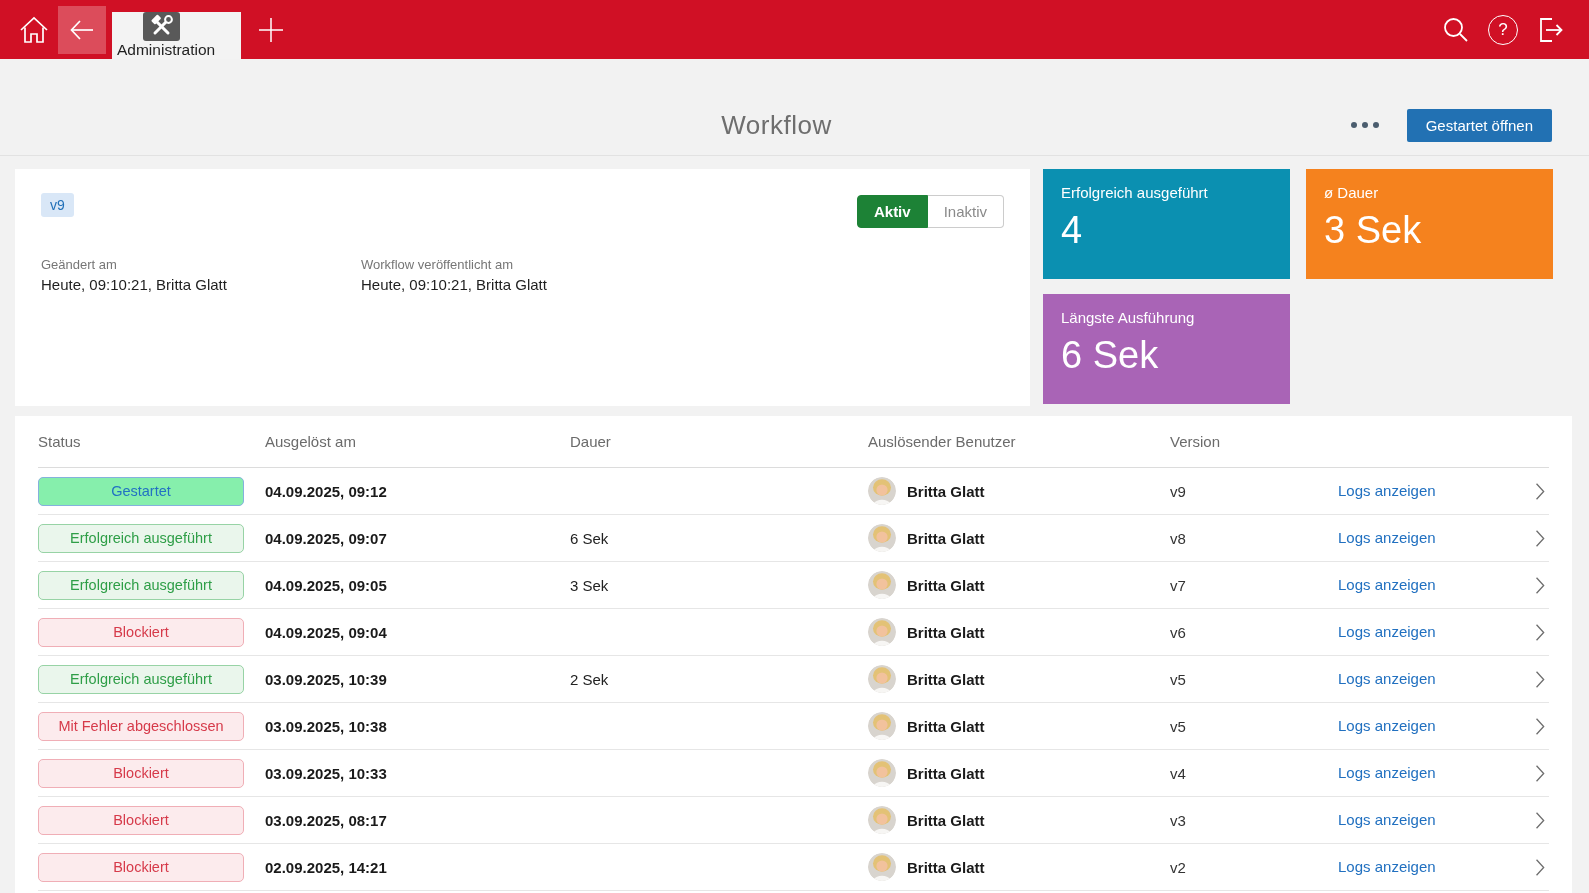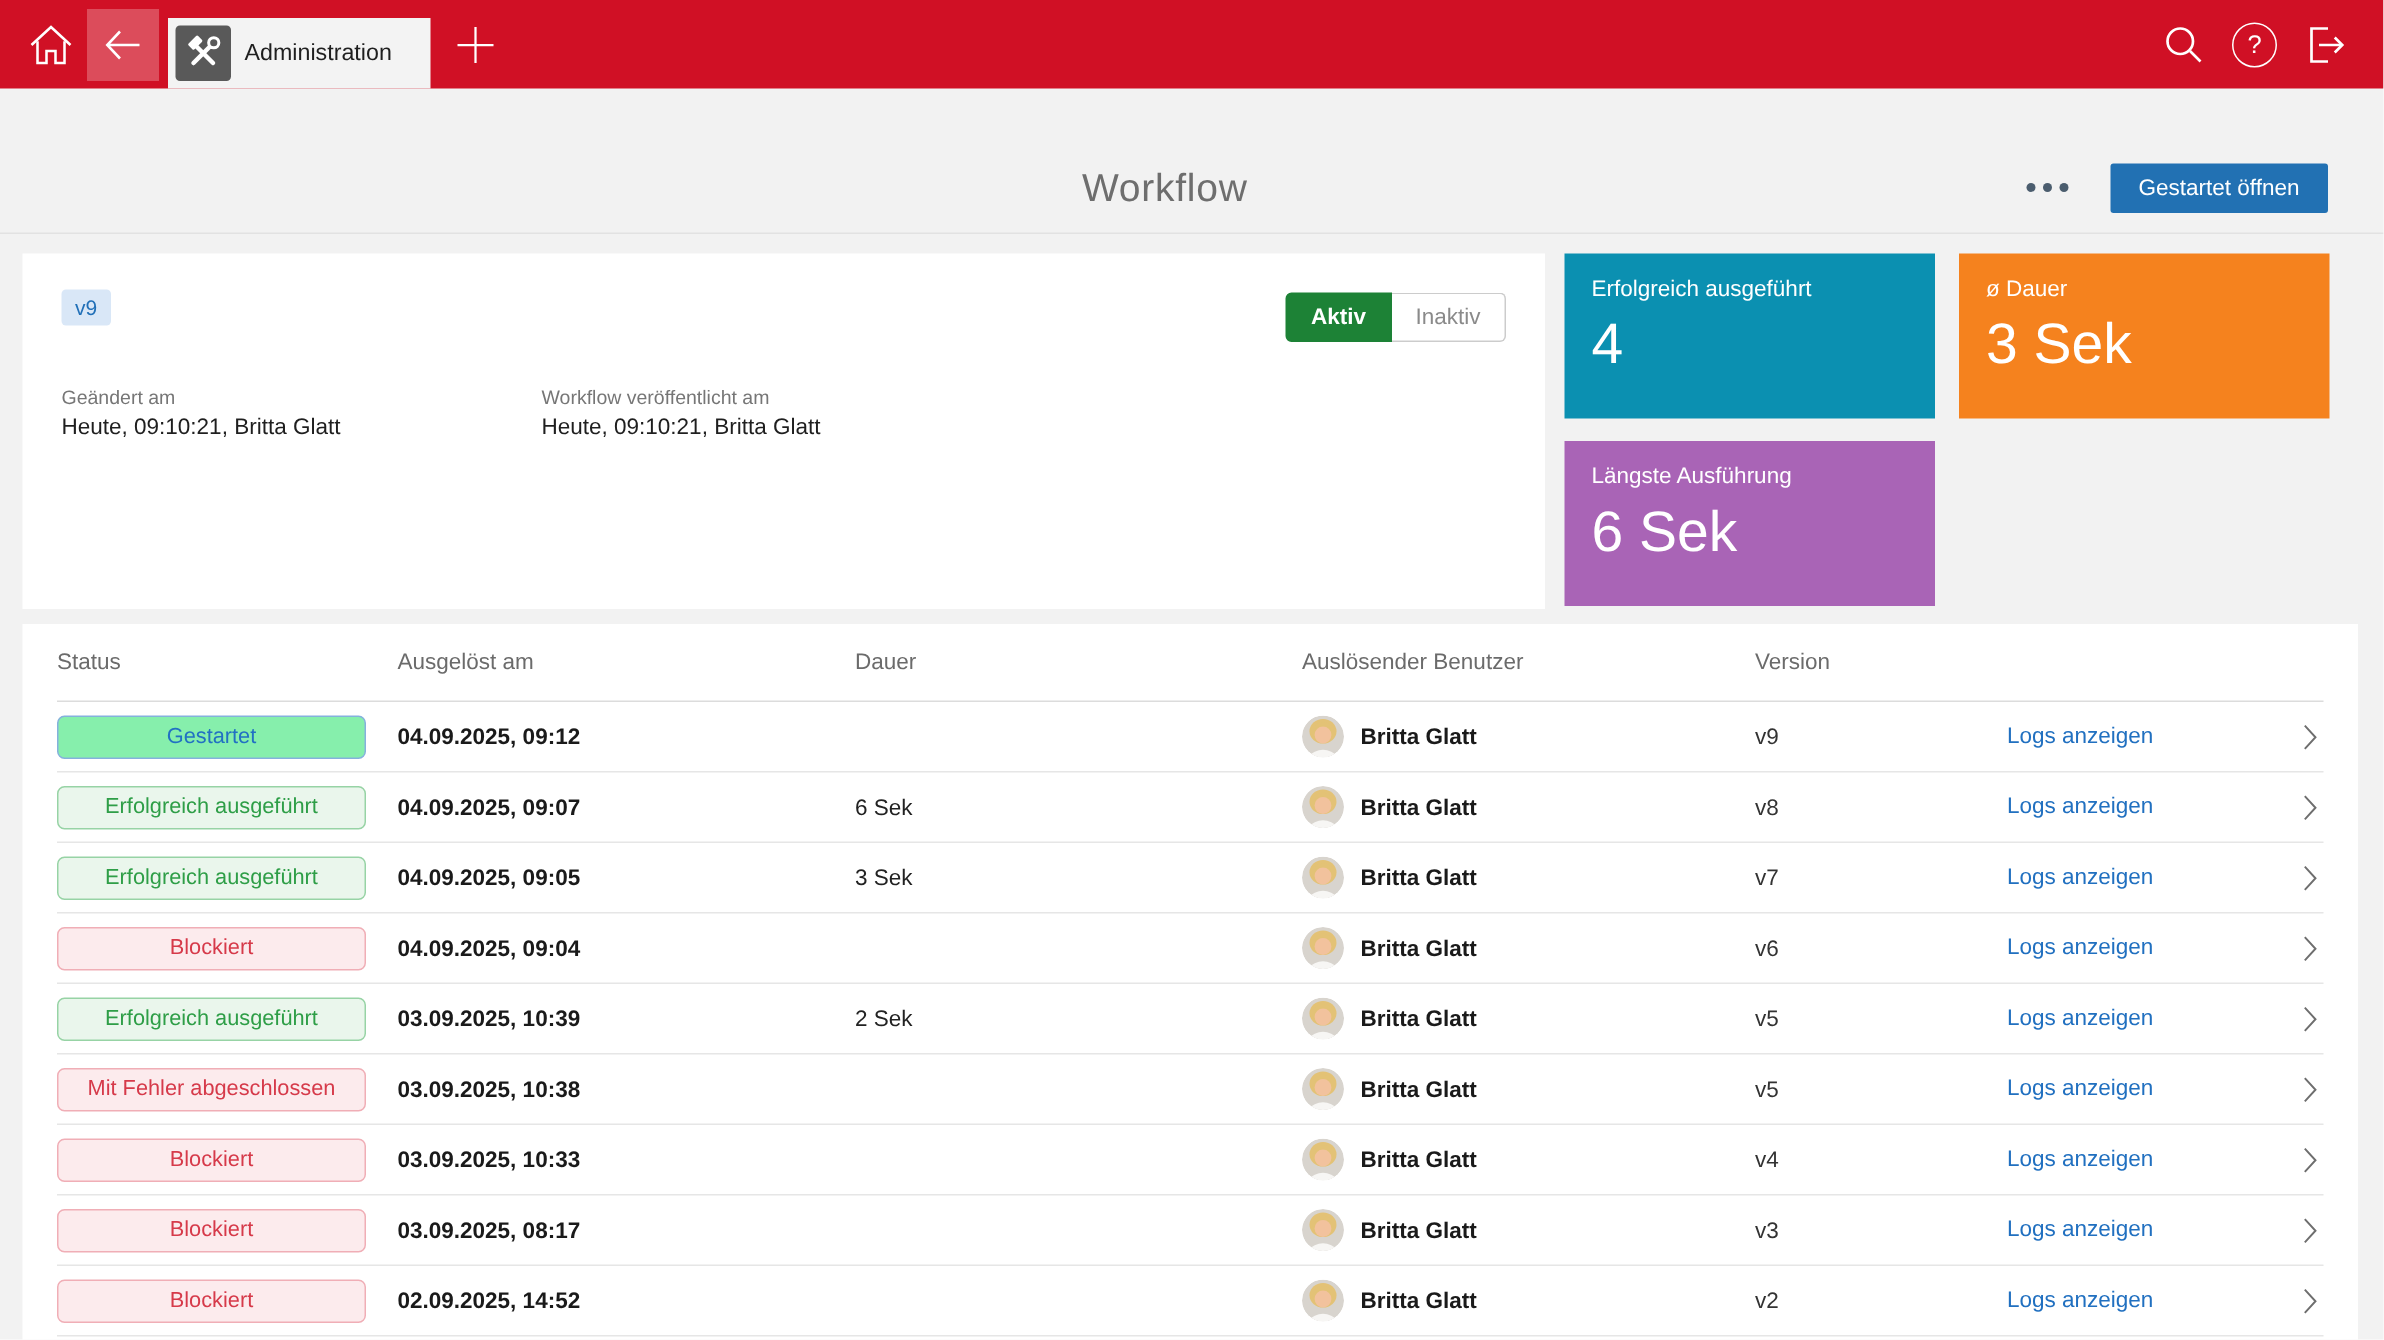--- a/index.html
+++ b/index.html
@@ -11,21 +11,21 @@
   
   .topbar {
     height:59px; background:#d01025; display:flex; align-items:center;
     position:relative;
   }
   .topbar .icon-btn { display:flex; align-items:center; justify-content:center; cursor:pointer; }
   .home-btn { width:44px; height:44px; margin-left:12px; }
   .back-btn { width:48px; height:48px; background:rgba(255,255,255,0.25); margin-left:2px; }
   .tab {
     height:47px; margin-top:12px; align-self:flex-end; margin-left:6px;
-    background:#f3f3f3; display:flex; align-items:center; padding:0 26px 0 5px; cursor:pointer;
+    background:#f3f3f3; display:flex; align-items:center; padding:0 26px 0 5px; cursor:pointer;flex-direction:column;
   }
   .tab-icon {
     width:37px; height:37px; background:#595959; border-radius:3px;
     display:flex; align-items:center; justify-content:center; margin-right:9px;
   }
   .tab-label { font-size:15.5px; color:#1f1f1f; }
   .newtab-btn { width:44px; height:44px; margin-left:8px; }
   .topbar-right { position:absolute; right:22px; top:0; height:59px; display:flex; align-items:center; gap:17px; }
   .round-help {
     width:30px; height:30px; border:1.6px solid #fff; border-radius:50%;
@@ -511,21 +511,21 @@
         <svg width="19" height="19" viewBox="0 0 16 16" fill="none" stroke="#6e6e6e" stroke-width="1.1">
           <path d="M5.5 1.5 L11.5 8 L5.5 14.5"></path>
         </svg>
       </span>
     </div>
   </div>
         <div class="trow">
     <div>
             <span class="badge blocked">Blockiert</span>
           </div>
-    <div class="cell-date">02.09.2025, 14:52</div>
+    <div class="cell-date">02.09.2025, 14:21</div>
     <div class="cell-dur"></div>
     <div class="cell-user">
       <span class="avatar">
         <svg width="28" height="28" viewBox="0 0 28 28">
           <defs>
                   <clipPath id="ac">
                     <circle cx="14" cy="14" r="14"></circle>
                   </clipPath>
                 </defs>
           <g clip-path="url(#ac)">

